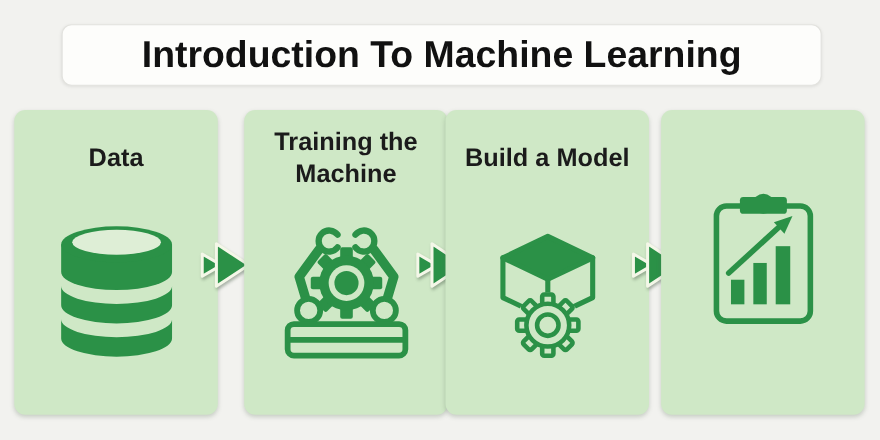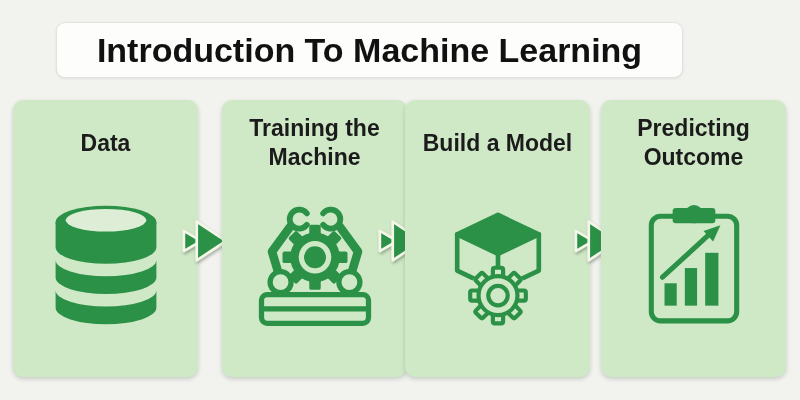--- a/index.html
+++ b/index.html
@@ -3,21 +3,21 @@
 <meta charset="utf-8">
 <style>
   html,body{margin:0;padding:0;}
   body{
     width:800px;height:400px;overflow:hidden;position:relative;
     background:#f2f2ef;
     font-family:"Liberation Sans","DejaVu Sans",sans-serif;
   }
   .canvas{position:absolute;inset:0;}
   .title-box{
-    position:absolute;left:56px;top:22px;width:627px;height:56px;
+    position:absolute;left:56px;top:22px;width:691px;height:56px;
     background:#fdfdfb;border:1px solid #e2e2de;border-radius:9px;
     box-shadow:0 1px 3px rgba(0,0,0,0.08);
     display:flex;align-items:center;justify-content:center;box-sizing:border-box;
   }
   .title-box h1{
     margin:0;font-size:34px;font-weight:700;color:#111111;letter-spacing:0;
   }
   .card{
     position:absolute;top:100px;width:185px;height:277px;
     background:#cfe8c6;border-radius:10px;
@@ -133,22 +133,20 @@
       </svg>
     </div>
   </div>
 
   <svg class="flow-arrow fa3" viewBox="0 0 50 46">
     <polygon points="2,12 2,34 21,23" fill="#2b9147" stroke="#f4f7e8" stroke-width="3" stroke-linejoin="round"></polygon>
     <polygon points="16,2 16,44 48,23" fill="#2b9147" stroke="#f4f7e8" stroke-width="3" stroke-linejoin="round"></polygon>
   </svg>
 
   <div class="card" style="left:601px">
-    <div class="card-title">Predicting
-Outcome</div>
     <div class="icon-wrap">
       <svg width="102" height="124" viewBox="0 0 100 122">
         <circle cx="50" cy="11" r="9" fill="#2b9147"></circle>
         <rect x="8" y="13" width="84" height="103" rx="9" fill="none" stroke="#2b9147" stroke-width="5"></rect>
         <rect x="29" y="5" width="42" height="15" rx="3" fill="#2b9147"></rect>
         <g>
           <rect x="21" y="79" width="12" height="22" fill="#2b9147"></rect>
           <rect x="41" y="64" width="12" height="37" fill="#2b9147"></rect>
           <rect x="61" y="49" width="13" height="52" fill="#2b9147"></rect>
         </g>

